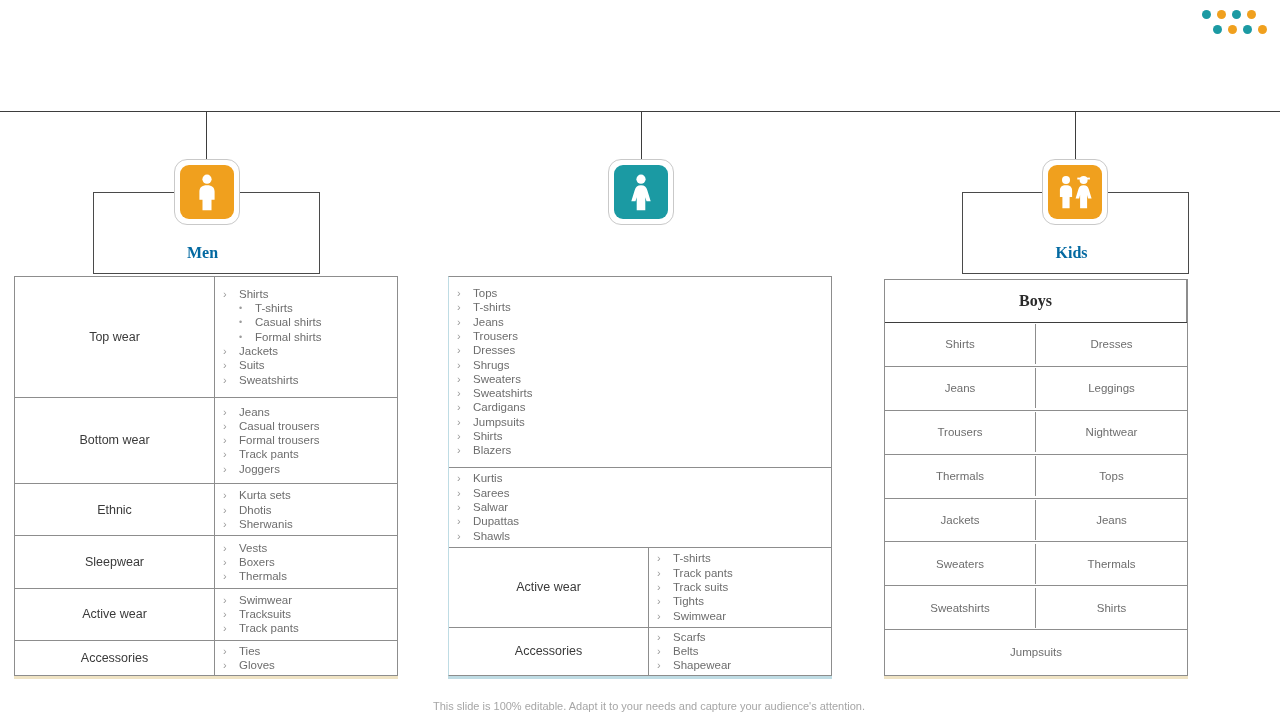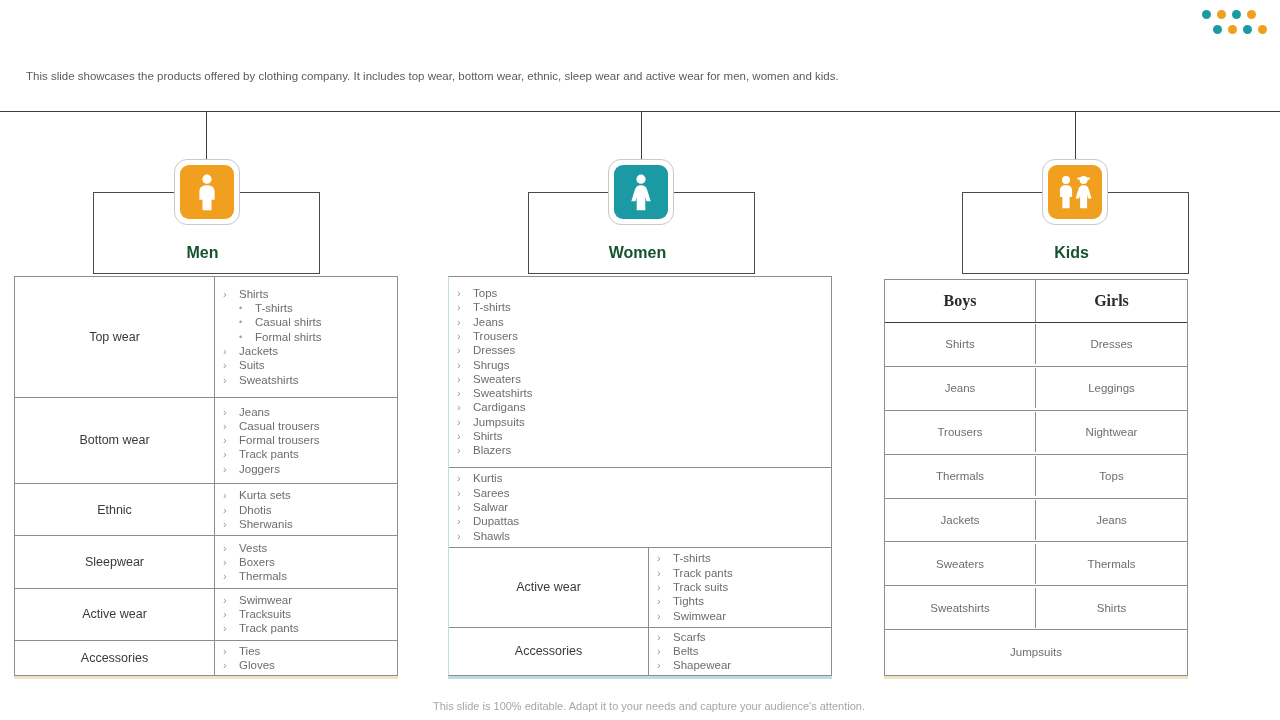--- a/index.html
+++ b/index.html
@@ -82,21 +82,22 @@
     background: #ffffff;
   }
   .group-head .label {
     position: absolute;
     left: 0;
     right: 8px;
     bottom: 11px;
     text-align: center;
     font-size: 16px;
     font-weight: bold;
-    color: #14532d;
+    color: #0369a1;
+    font-family: Liberation Serif, serif;
   }
 
   .icon-shell {
     position: absolute;
     top: 159px;
     width: 66px;
     height: 66px;
     border-radius: 13px;
     border: 1px solid #c9c9c9;
     background: #ffffff;
@@ -213,21 +214,20 @@
     text-align: center;
     font-size: 11px;
     color: #a6a6a6;
   }
 </style>
 </head>
 <body>
 
 <div id="slide">
 
-  <div class="subtitle">This slide showcases the products offered by clothing company. It includes top wear, bottom wear, ethnic, sleep wear and active wear for men, women and kids.</div>
 
   <div class="dots">
     <div class="dots-row">
         <span class="dot" style="background: rgb(27, 154, 163);"></span>
         <span class="dot" style="background: rgb(240, 160, 30);"></span>
         <span class="dot" style="background: rgb(27, 154, 163);"></span>
         <span class="dot" style="background: rgb(240, 160, 30);"></span>
       </div>
     <div class="dots-row second">
         <span class="dot" style="background: rgb(27, 154, 163);"></span>
@@ -238,23 +238,20 @@
   </div>
 
   <div class="hrule"></div>
   <div class="drop" style="left:206px;"></div>
   <div class="drop" style="left:641px;"></div>
   <div class="drop" style="left:1075px;"></div>
 
   <div class="group-head" style="left:93px;width:227px;">
     <div class="label">Men</div>
   </div>
-  <div class="group-head" style="left:528px;width:227px;">
-    <div class="label">Women</div>
-  </div>
   <div class="group-head" style="left:962px;width:227px;">
     <div class="label">Kids</div>
   </div>
 
   <div class="icon-shell" style="left:174px;">
     <div class="icon-tile" style="background:#F0A01E;">
       <svg width="30" height="38" viewBox="0 0 30 38" aria-hidden="true">
         <circle cx="15" cy="6.2" r="4.6" fill="#ffffff"></circle>
         <path fill="#ffffff" d="M15 12.2c-5.2 0-7.6 2.3-7.6 6.4v8.2h3.1v10.4h9v-10.4h3.1v-8.2c0-4.1-2.4-6.4-7.6-6.4z"></path>
       </svg>
@@ -530,21 +527,20 @@
             </div>
           </div>
         </div>
       </div>
     <div class="accent-bottom" style="background:#BFDCE4;"></div>
   </div>
 
   <div class="panel" style="left:884px;top:279px;width:304px;height:397px;">
     <div class="kcol-head">
       <div class="khead left">Boys</div>
-      <div class="khead">Girls</div>
     </div>
     <div style="display: flex; flex-direction: column; height: calc(100% - 45px);">
         <div class="krow" style="flex: 1 1 0px; align-items: center;">
           <div class="kcell left">Shirts</div>
           <div class="kcell">Dresses</div>
         </div>
         <div class="krow" style="flex: 1 1 0px; align-items: center;">
           <div class="kcell left">Jeans</div>
           <div class="kcell">Leggings</div>
         </div>

